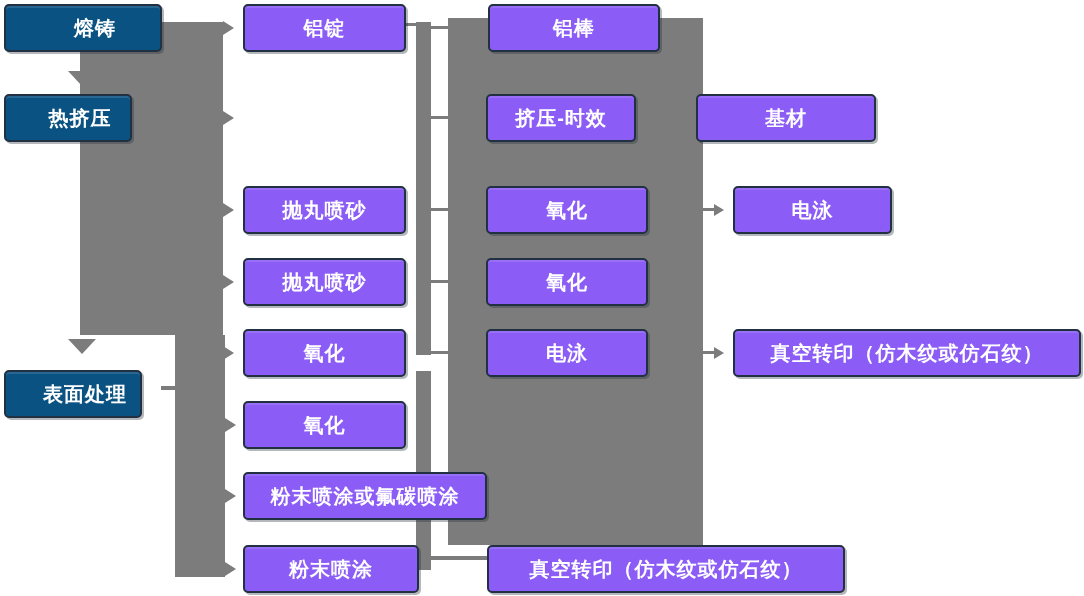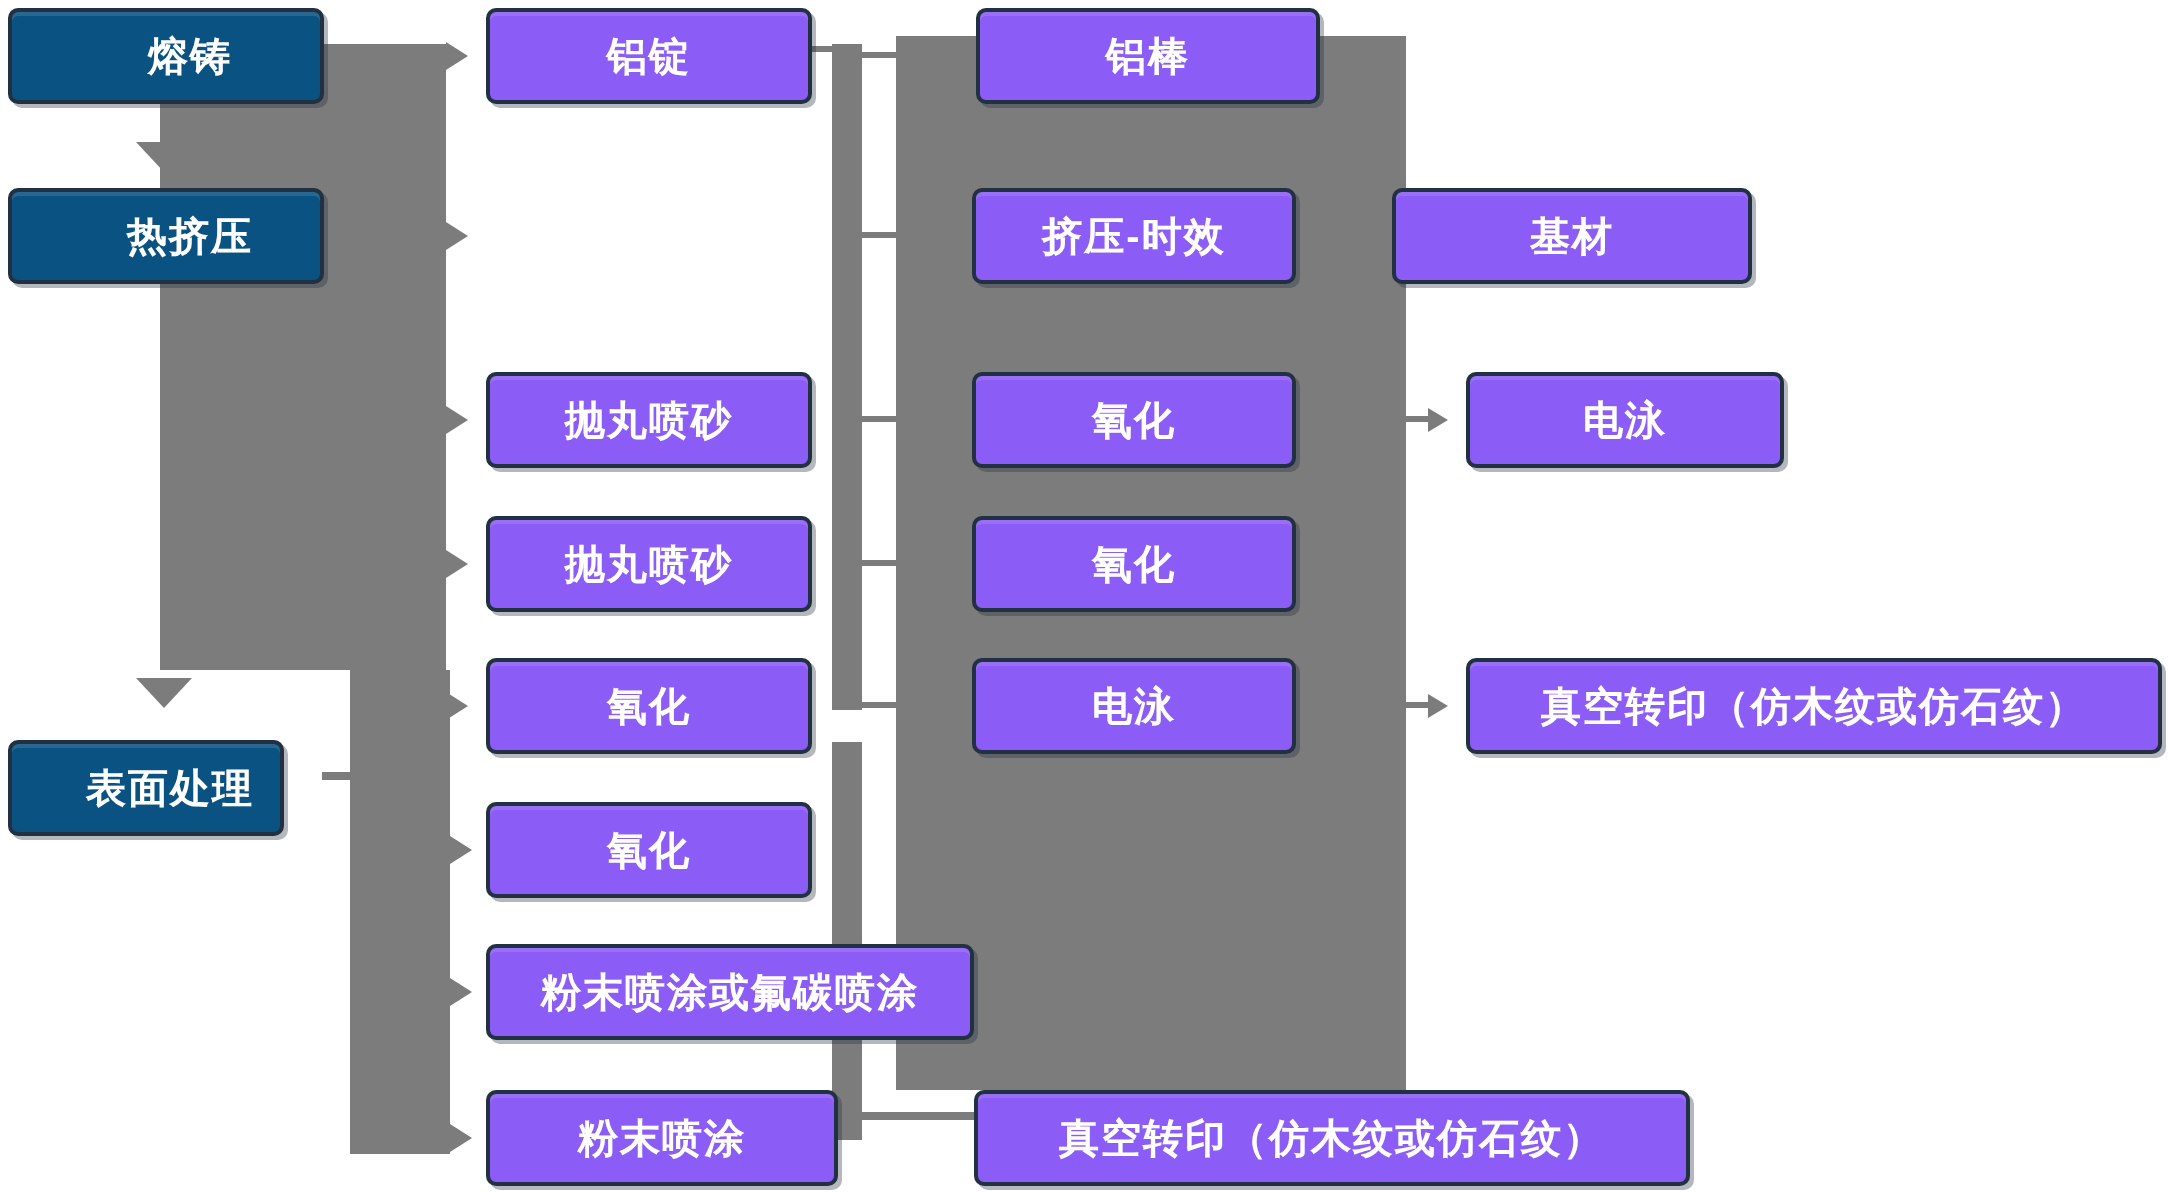--- a/index.html
+++ b/index.html
@@ -84,33 +84,33 @@
   <div class="conn" style="left:448px;top:18px;width:255px;height:527px;"></div>
 
   <div class="conn" style="left:703px;top:116px;width:13px;height:3px;"></div>
   <div class="arrow-right small" style="left:714px;top:112px;"></div>
   <div class="conn" style="left:703px;top:208px;width:13px;height:3px;"></div>
   <div class="arrow-right small" style="left:714px;top:204px;"></div>
   <div class="conn" style="left:703px;top:351px;width:13px;height:3px;"></div>
   <div class="arrow-right small" style="left:714px;top:347px;"></div>
 
   <div class="node dark" style="left:4px;top:4px;width:158px;">熔铸</div>
-  <div class="node dark" style="left:4px;top:94px;width:158px;">热挤压</div>
+  <div class="node dark" style="left:4px;top:94px;width:128px;">热挤压</div>
   <div class="node dark" style="left:4px;top:370px;width:138px;">表面处理</div>
 
   <div class="node" style="left:243px;top:4px;width:163px;">铝锭</div>
   <div class="node" style="left:243px;top:186px;width:163px;">抛丸喷砂</div>
   <div class="node" style="left:243px;top:258px;width:163px;">抛丸喷砂</div>
   <div class="node" style="left:243px;top:329px;width:163px;">氧化</div>
   <div class="node" style="left:243px;top:401px;width:163px;">氧化</div>
   <div class="node" style="left:243px;top:472px;width:244px;">粉末喷涂或氟碳喷涂</div>
   <div class="node" style="left:243px;top:545px;width:176px;">粉末喷涂</div>
 
   <div class="node" style="left:488px;top:4px;width:172px;">铝棒</div>
-  <div class="node" style="left:486px;top:94px;width:162px;">挤压-时效</div>
+  <div class="node" style="left:486px;top:94px;width:150px;">挤压-时效</div>
   <div class="node" style="left:486px;top:186px;width:162px;">氧化</div>
   <div class="node" style="left:486px;top:258px;width:162px;">氧化</div>
   <div class="node" style="left:486px;top:329px;width:162px;">电泳</div>
   <div class="node" style="left:487px;top:545px;width:358px;">真空转印（仿木纹或仿石纹）</div>
 
   <div class="node" style="left:696px;top:94px;width:180px;">基材</div>
   <div class="node" style="left:733px;top:186px;width:159px;">电泳</div>
   <div class="node" style="left:733px;top:329px;width:348px;">真空转印（仿木纹或仿石纹）</div>
 
 </div>

